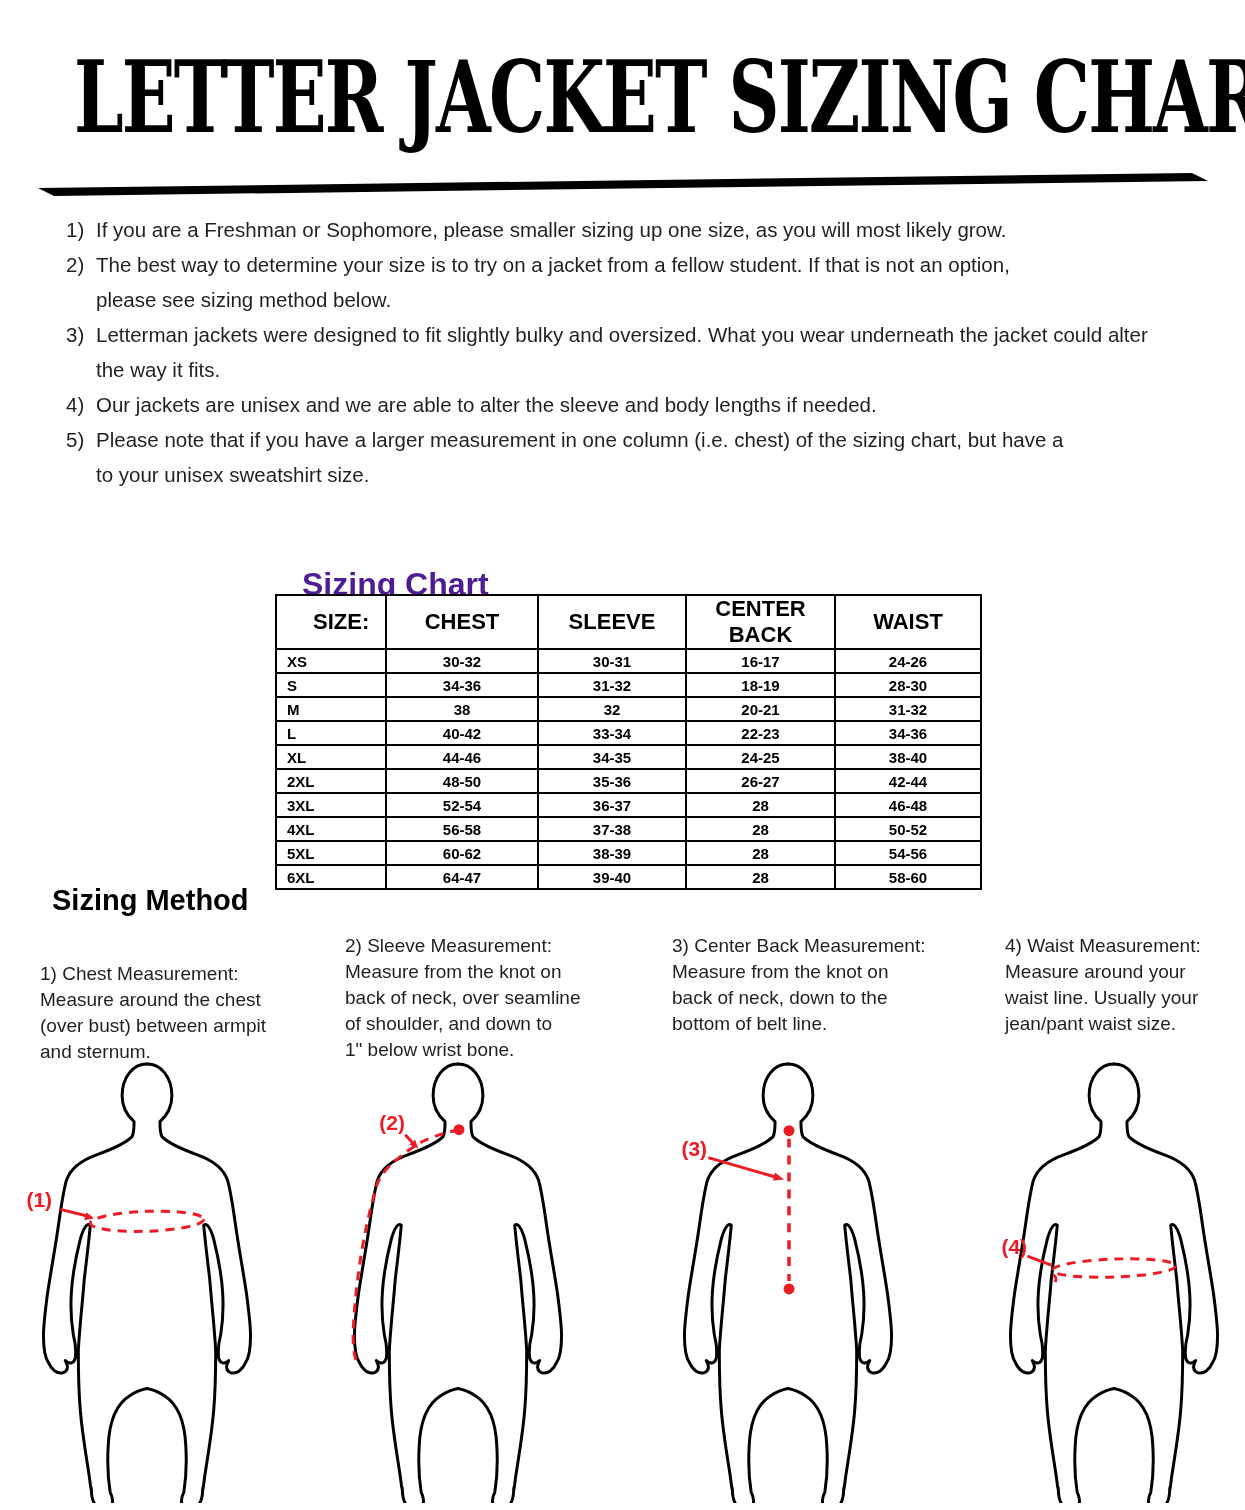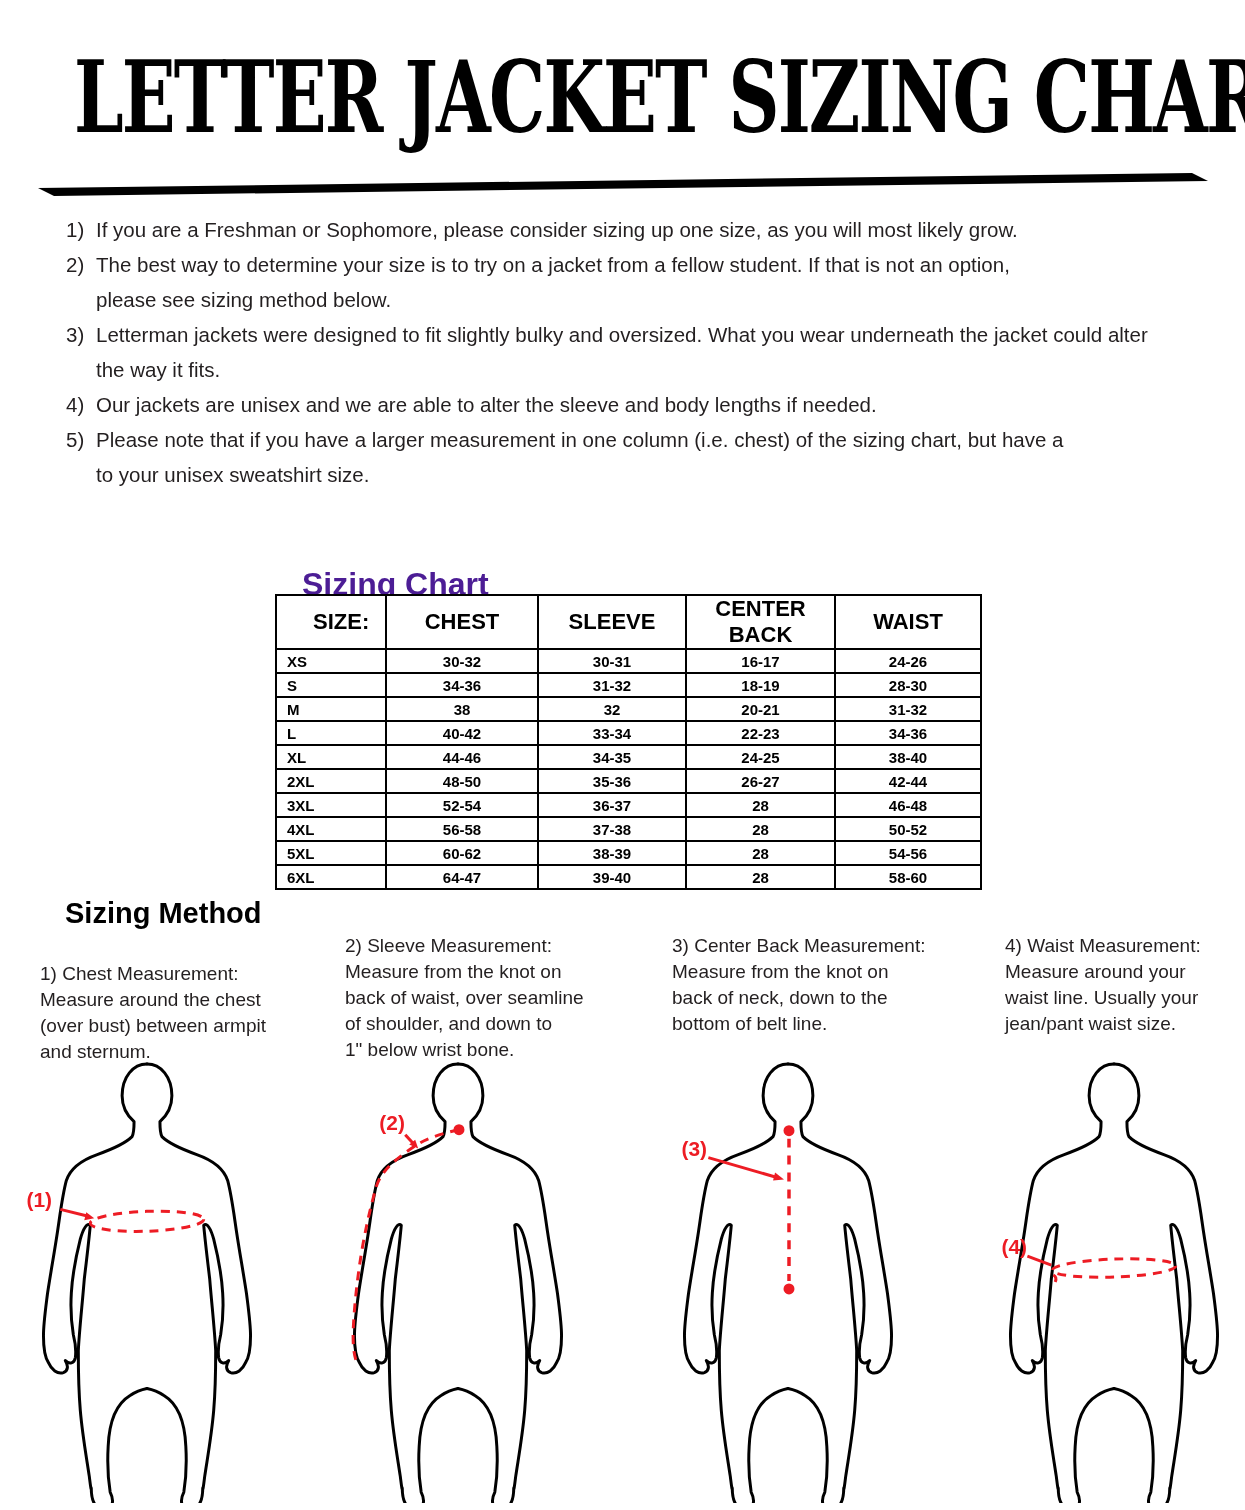--- a/index.html
+++ b/index.html
@@ -24,21 +24,21 @@
   .chart-heading{position:absolute;left:284px;top:548px;margin:18px;font-size:32px;font-weight:bold;color:#4c1d95;}
   .sizing-table{position:absolute;left:275px;top:594px;border-collapse:collapse;table-layout:fixed;
                 width:705px;background:#fff;}
   .sizing-table th,.sizing-table td{border:2px solid #000;color:#000;overflow:hidden;}
   .sizing-table th{font-size:22px;font-weight:bold;height:30px;text-align:center;padding:0 2px;}
   .sizing-table th.size-col{text-align:left;padding-left:36px;}
   .sizing-table td{font-size:15px;font-weight:bold;height:22px;text-align:center;padding:0 2px;}
   .sizing-table td.size-cell{text-align:left;padding-left:10px;}
 
   
-  .method-heading{position:absolute;left:52px;top:884px;margin:13px;font-size:29px;font-weight:bold;color:#000;}
+  .method-heading{position:absolute;left:52px;top:884px;margin:0;font-size:29px;font-weight:bold;color:#000;}
   .method{position:absolute;top:933px;font-size:19px;color:#231f20;}
   .method .m-line{line-height:26px;white-space:nowrap;}
   .m0{left:40px;margin-top:28px;} .m1{left:345px;} .m2{left:672px;} .m3{left:1005px;}
 
   
   .figure{position:absolute;top:1060px;width:270px;height:443px;}
   .f0{left:12px;} .f1{left:323px;} .f2{left:653px;} .f3{left:979px;}
   .figure svg{display:block;}
   .defs-holder{position:absolute;width:0;height:0;overflow:hidden;}
   text.fig-label{font-family:"Liberation Sans",sans-serif;font-weight:bold;font-size:21px;}
@@ -51,21 +51,21 @@
   <h1 class="title">LETTER JACKET SIZING CHART</h1>
 
   <svg class="divider" width="1172" height="30" viewBox="0 0 1172 30">
     <polygon points="16,26 1170,11 1154,3 0,18" fill="#000"></polygon>
   </svg>
 
   <div class="notes">
     <div class="note">
       <span class="num">1)</span>
       <div class="note-lines">
-        <div class="note-line">If you are a Freshman or Sophomore, please consider sizing up one size, as you will most likely grow.</div>
+        <div class="note-line">If you are a Freshman or Sophomore, please smaller sizing up one size, as you will most likely grow.</div>
       </div>
     </div>
     <div class="note">
       <span class="num">2)</span>
       <div class="note-lines">
         <div class="note-line">The best way to determine your size is to try on a jacket from a fellow student. If that is not an option,</div>
         <div class="note-line">please see sizing method below.</div>
       </div>
     </div>
     <div class="note">
@@ -187,21 +187,21 @@
 
   <div class="method m0">
     <div class="m-line">1) Chest Measurement:</div>
     <div class="m-line">Measure around the chest</div>
     <div class="m-line">(over bust) between armpit</div>
     <div class="m-line">and sternum.</div>
   </div>
   <div class="method m1">
     <div class="m-line">2) Sleeve Measurement:</div>
     <div class="m-line">Measure from the knot on</div>
-    <div class="m-line">back of waist, over seamline</div>
+    <div class="m-line">back of neck, over seamline</div>
     <div class="m-line">of shoulder, and down to</div>
     <div class="m-line">1" below wrist bone.</div>
   </div>
   <div class="method m2">
     <div class="m-line">3) Center Back Measurement:</div>
     <div class="m-line">Measure from the knot on</div>
     <div class="m-line">back of neck, down to the</div>
     <div class="m-line">bottom of belt line.</div>
   </div>
   <div class="method m3">

